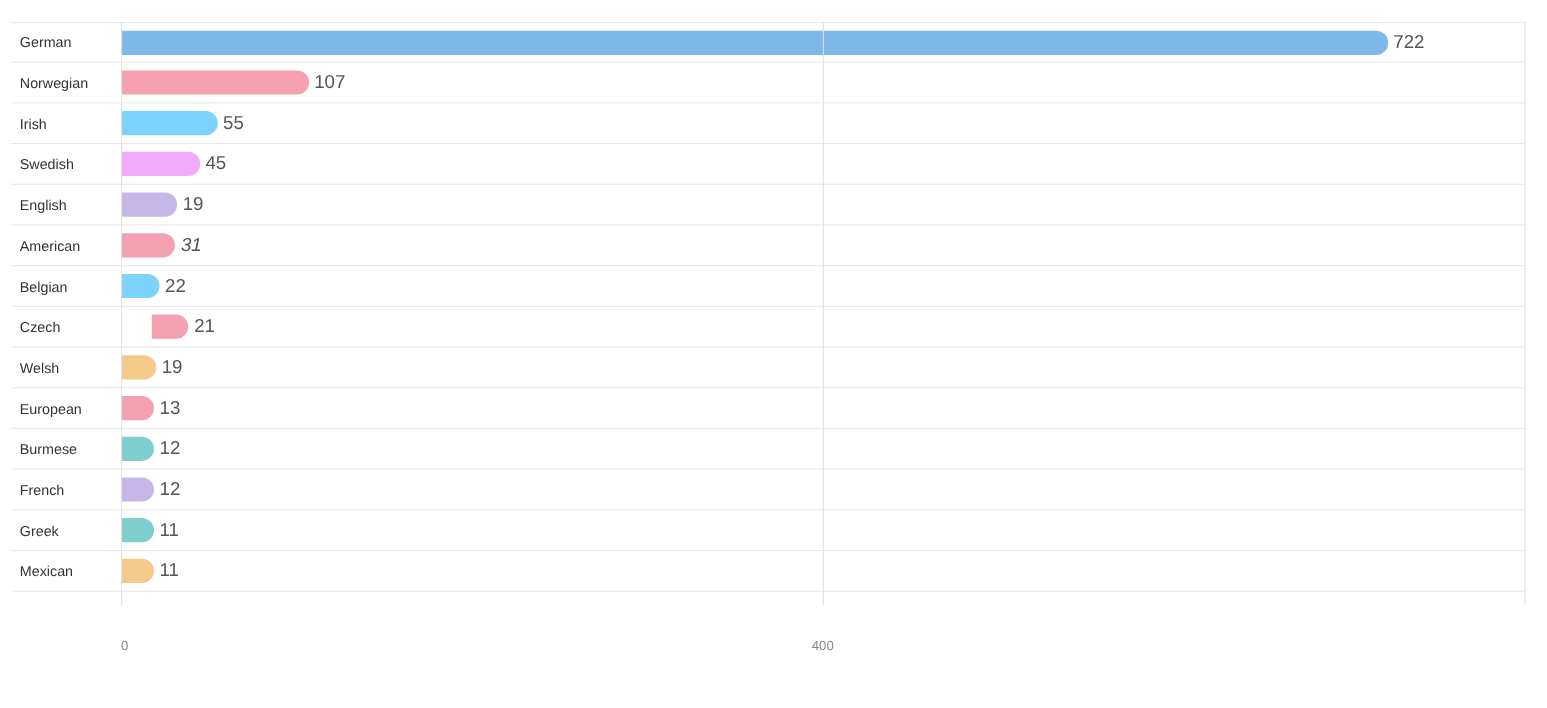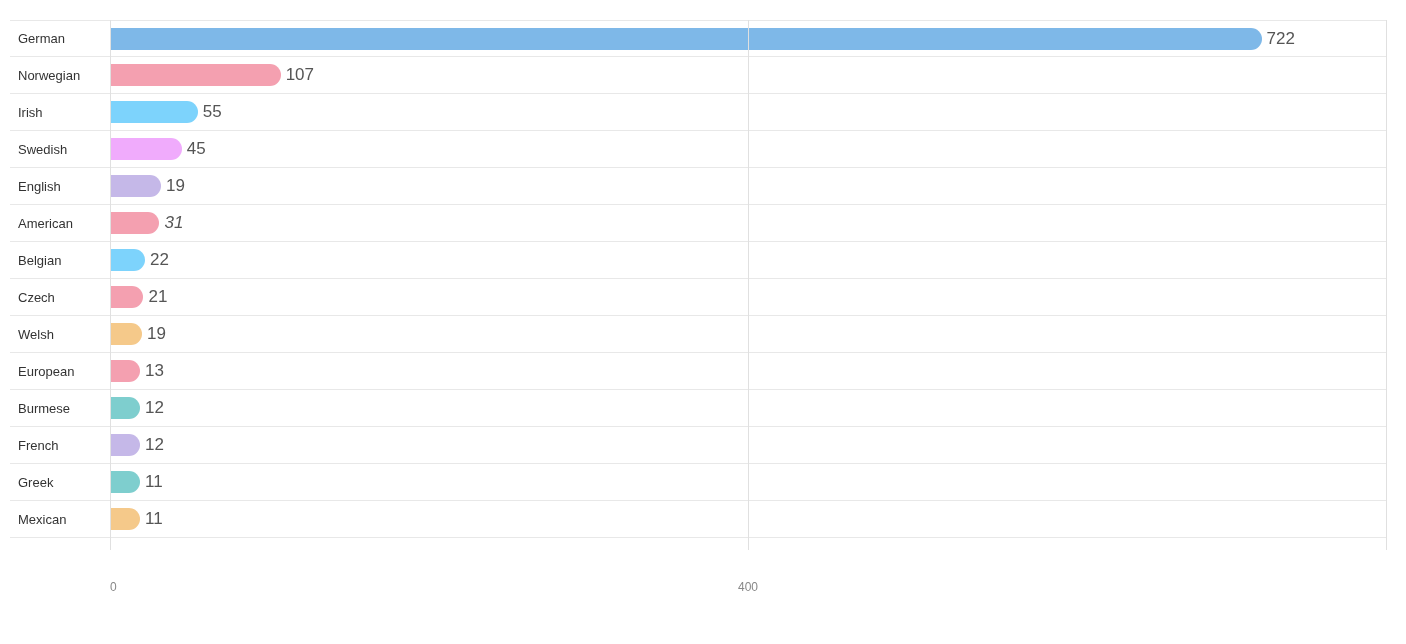--- a/index.html
+++ b/index.html
@@ -164,21 +164,21 @@
           <div class="label">Belgian</div>
           <div class="bar-track">
             <div class="bar" style="width: 35.09px; background: #7dd3fc; min-width: 30px;">
               <span class="bar-value">22</span>
             </div>
           </div>
         </div>
         <div class="bar-row">
           <div class="label">Czech</div>
           <div class="bar-track">
-            <div class="bar" style="width: 33.495px; background: rgb(244, 160, 176); min-width: 30px;">
+            <div class="bar" style="width: 33.495px; background: rgb(244, 160, 176); min-width: 30px; margin-left: 28px;">
               <span class="bar-value">21</span>
             </div>
           </div>
         </div>
         <div class="bar-row">
           <div class="label">Welsh</div>
           <div class="bar-track">
             <div class="bar" style="width: 30.305px; background: rgb(245, 201, 138); min-width: 30px; padding-left: 32px;">
               <span class="bar-value">19</span>
             </div>

